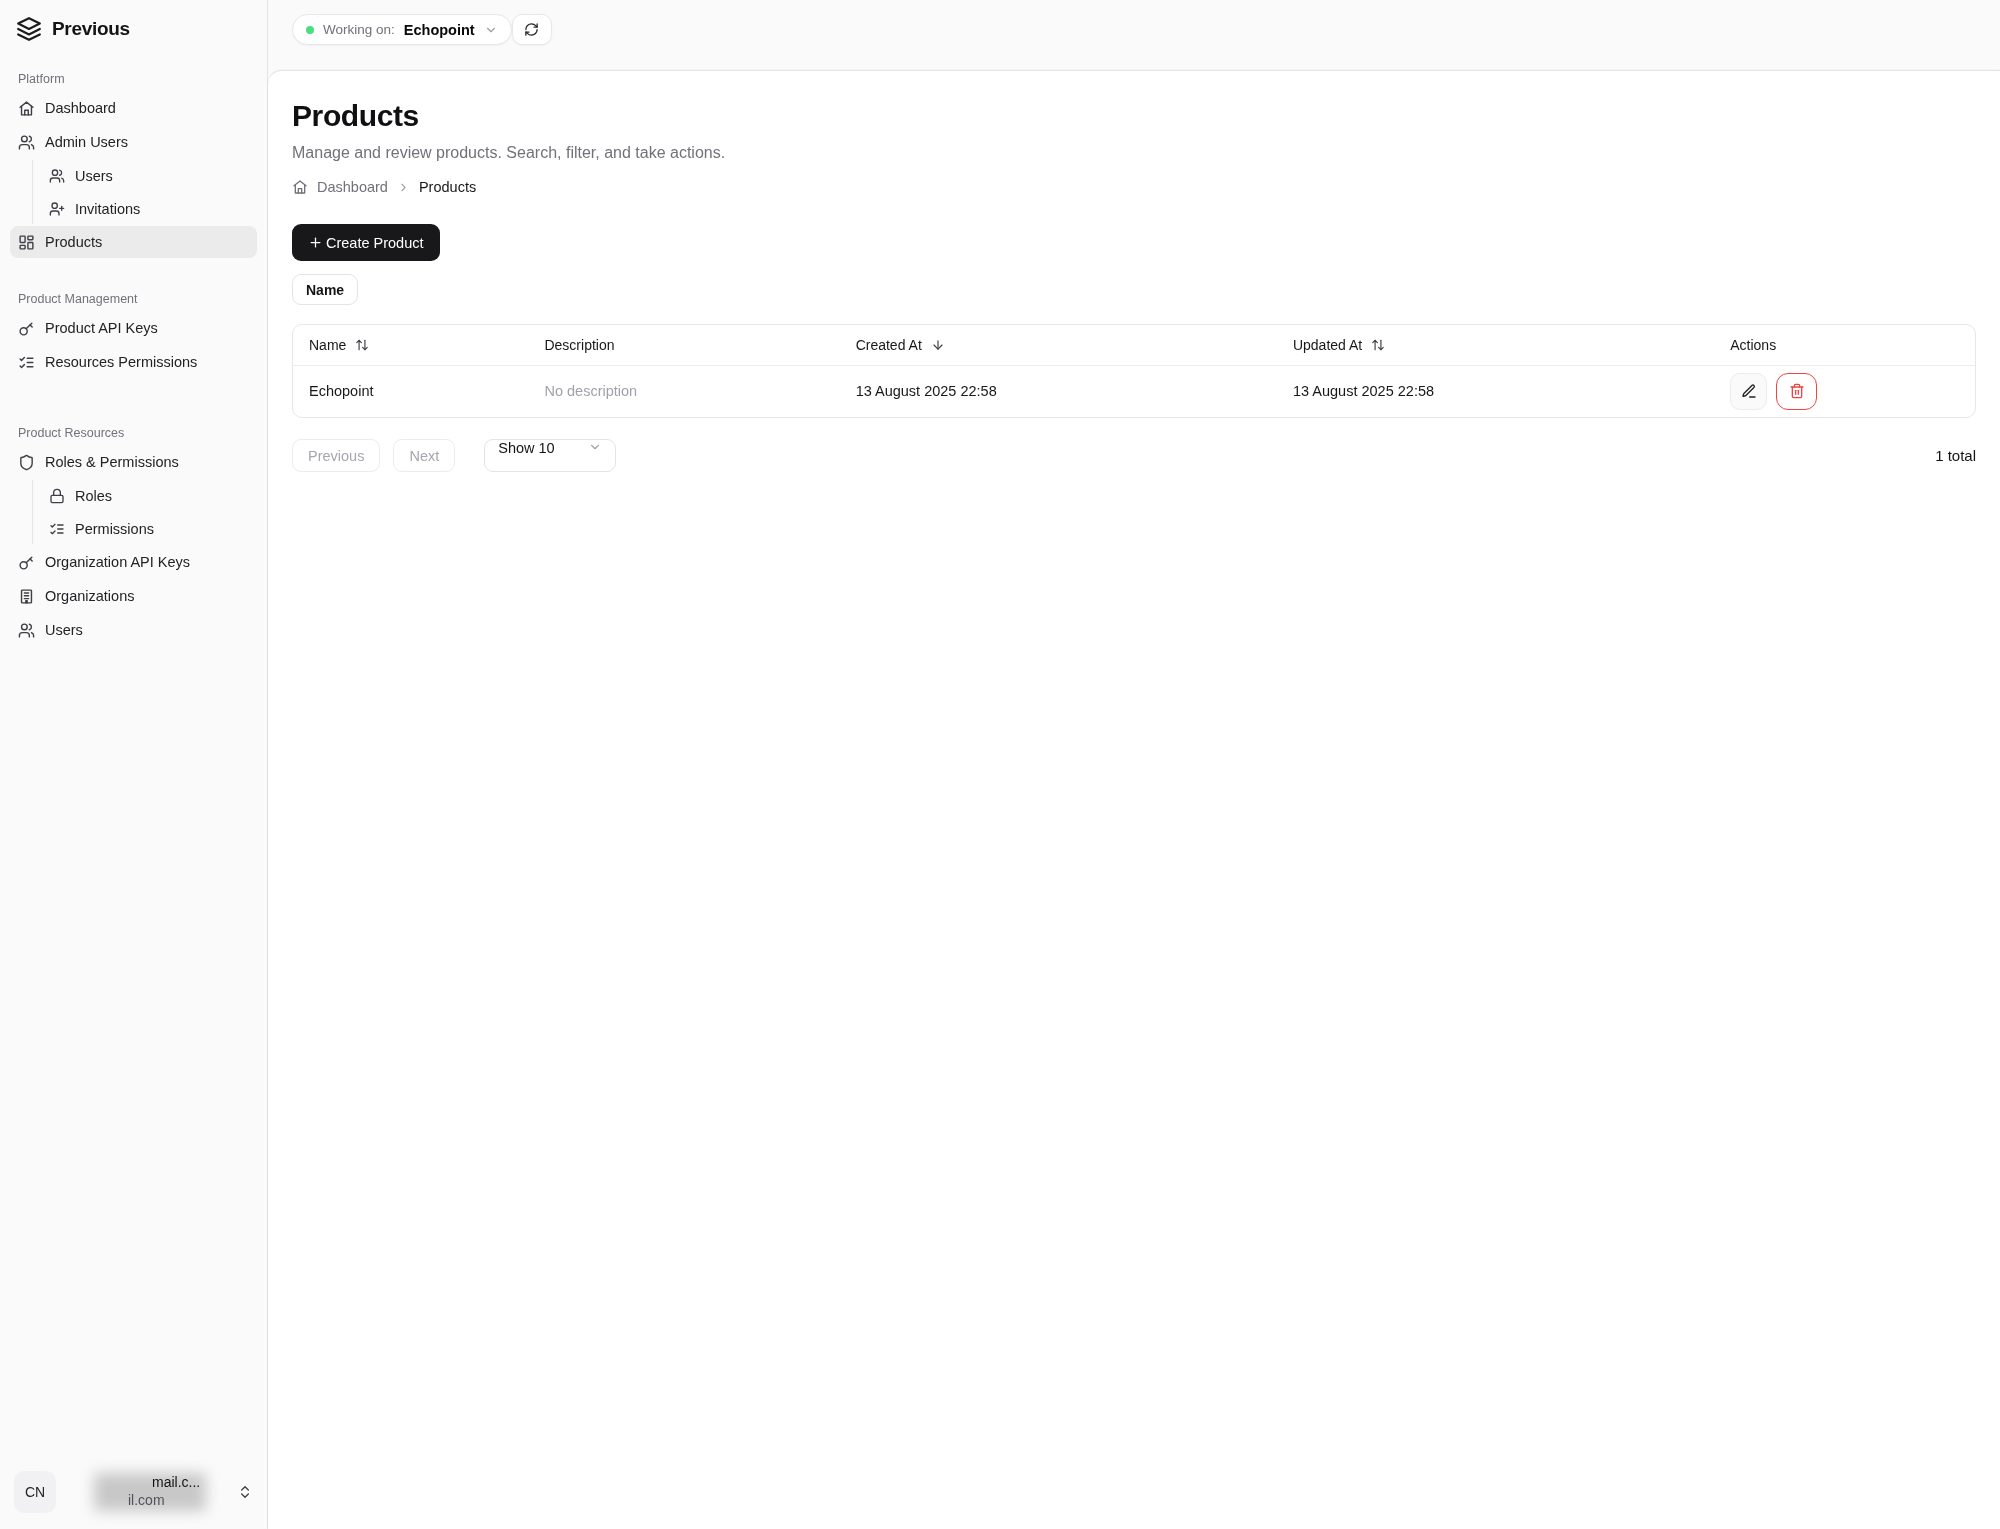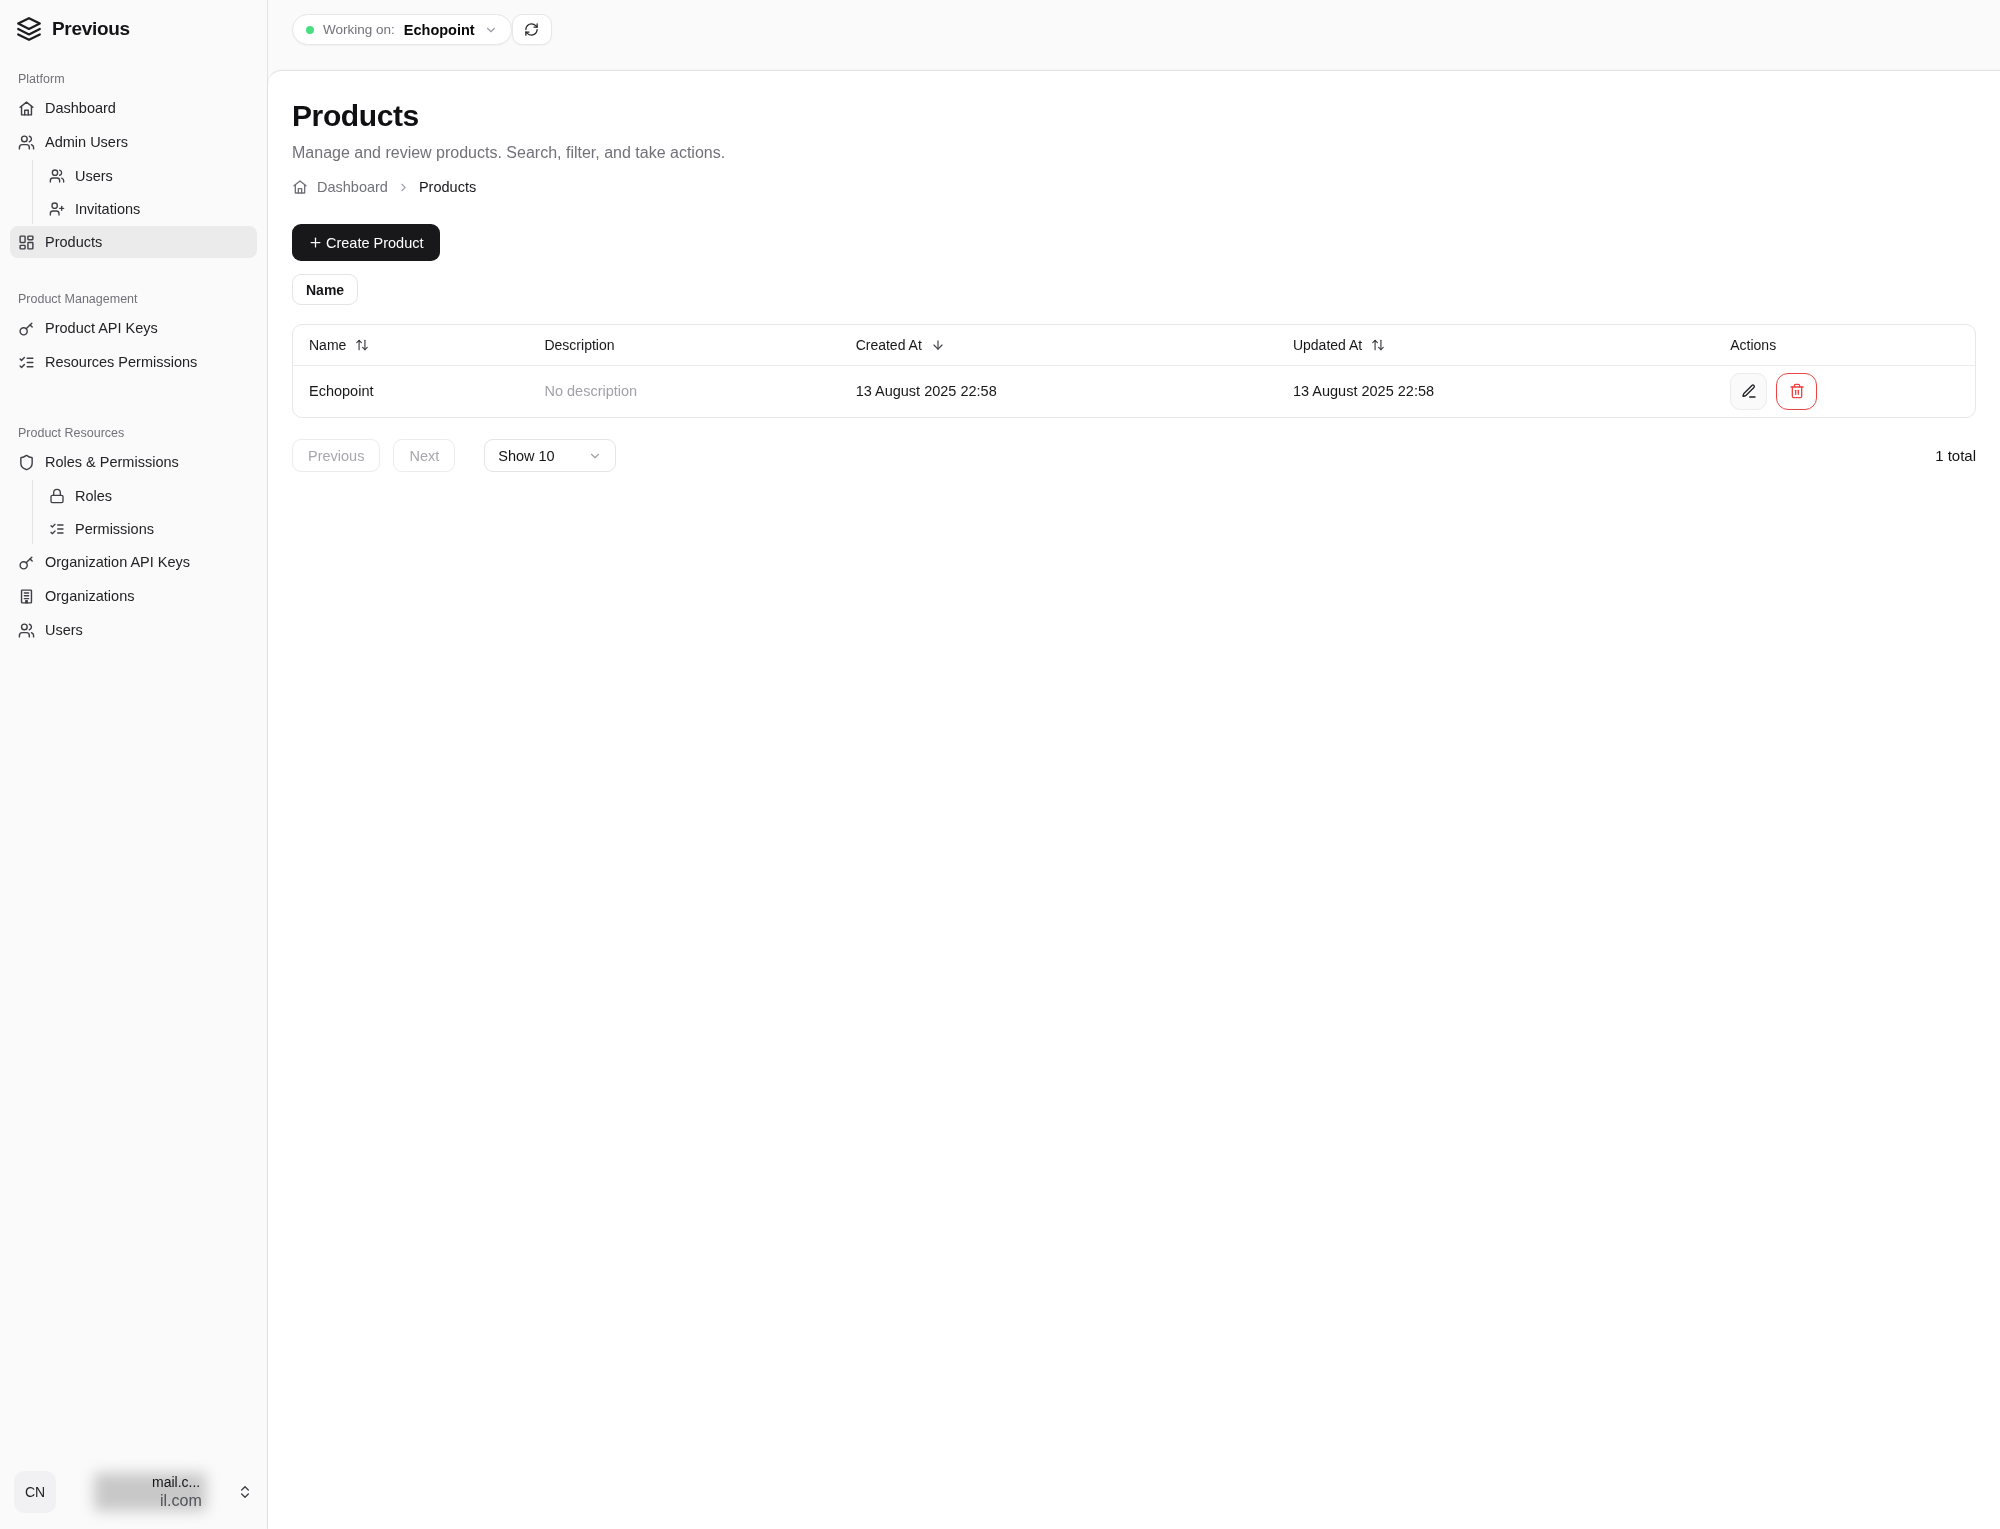--- a/index.html
+++ b/index.html
@@ -34,21 +34,21 @@
   .user-card { position:absolute; left:10px; right:10px; bottom:12px;
                display:flex; align-items:center; gap:0; padding:4px;
                border-radius:10px; cursor:pointer; }
   .avatar { width:42px; height:42px; border-radius:10px; background:#f1f1f3;
             display:flex; align-items:center; justify-content:center;
             font-size:14px; font-weight:500; color:#232327; flex:none; }
   .user-text { position:relative; flex:1; min-width:0; height:38px; }
   .redact { position:absolute; left:38px; top:0; width:112px; height:38px;
             background:#c8c8c9; filter:blur(7px); border-radius:4px; }
   .u-l1 { position:relative; margin-left:96px; font-size:14px; color:#141417; line-height:19px; white-space:nowrap; }
-  .u-l2 { position:relative; margin-left:104px; font-size:16px; color:#52525b; line-height:17px; white-space:nowrap; }
+  .u-l2 { position:relative; margin-left:72px; font-size:14px; color:#52525b; line-height:17px; white-space:nowrap; }
   .user-card > .ic { color:#3f3f46; width:16px; height:16px; }
 
   
   .main { flex:1; position:relative; }
   .topbar { height:70px; display:flex; align-items:flex-start; padding:14px 0 0 24px; }
   .pill { display:inline-flex; align-items:center; gap:9px; height:31px; padding:0 13px;
           background:#fff; border:1px solid #e7e7ea; border-radius:999px;
           box-shadow:0 1px 2px rgba(0,0,0,.04); cursor:pointer; }
   .dot { width:8px; height:8px; border-radius:50%; background:#4ade80; }
   .pill .wo { font-size:13.5px; color:#71717a; }
@@ -106,21 +106,21 @@
               display:flex; align-items:center; justify-content:center; cursor:pointer; }
   .act-edit .ic { width:16px; height:16px; color:#232327; }
   .act-del { width:41px; height:37px; border-radius:12px; border:1px solid #ef4444; background:#fff;
              display:flex; align-items:center; justify-content:center; cursor:pointer; }
   .act-del .ic { width:16px; height:16px; color:#ef4444; }
 
   .pager { margin-top:21px; display:flex; align-items:center; gap:13px; }
   .pg-btn { height:33px; padding:0 15px; border:1px solid #ececee; border-radius:9px; background:#fff;
             font-size:14.5px; color:#a6a6ae; font-family:inherit; cursor:default; }
   .pg-size { margin-left:16px; width:132px; height:33px; padding:0 13px; border:1px solid #e4e4e7;
-             border-radius:9px; background:#fff; display:flex; align-items:center; justify-content:space-between;
+             border-radius:9px; background:#fff; display:flex; align-items:flex-start; justify-content:space-between;
              font-size:14.5px; font-weight:500; color:#141417; cursor:pointer; }
   .pg-size .ic { width:14px; height:14px; color:#a1a1aa; }
   .pg-total { margin-left:auto; font-size:15px; color:#141417; }
 </style>
 </head>
 <body>
 
 <div class="app">
 
   <aside class="sidebar">

